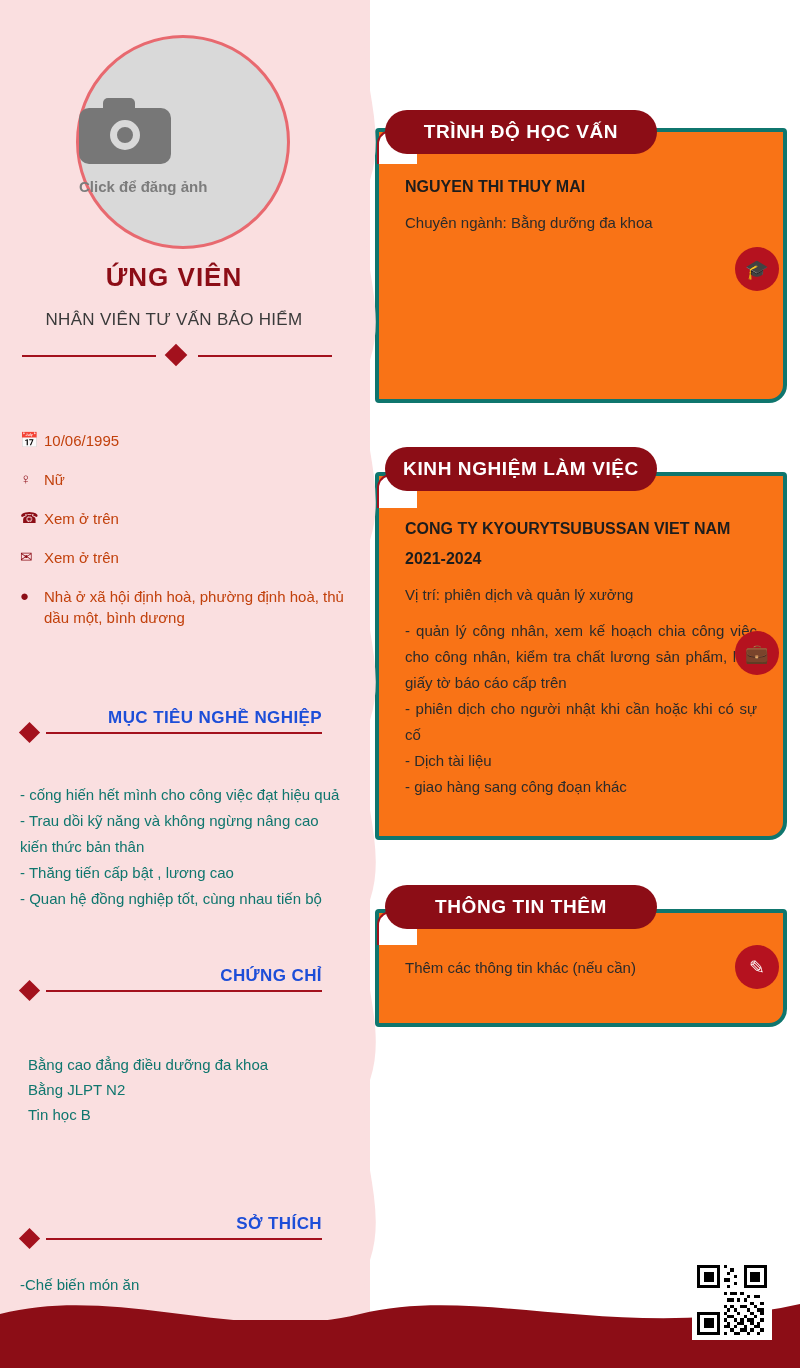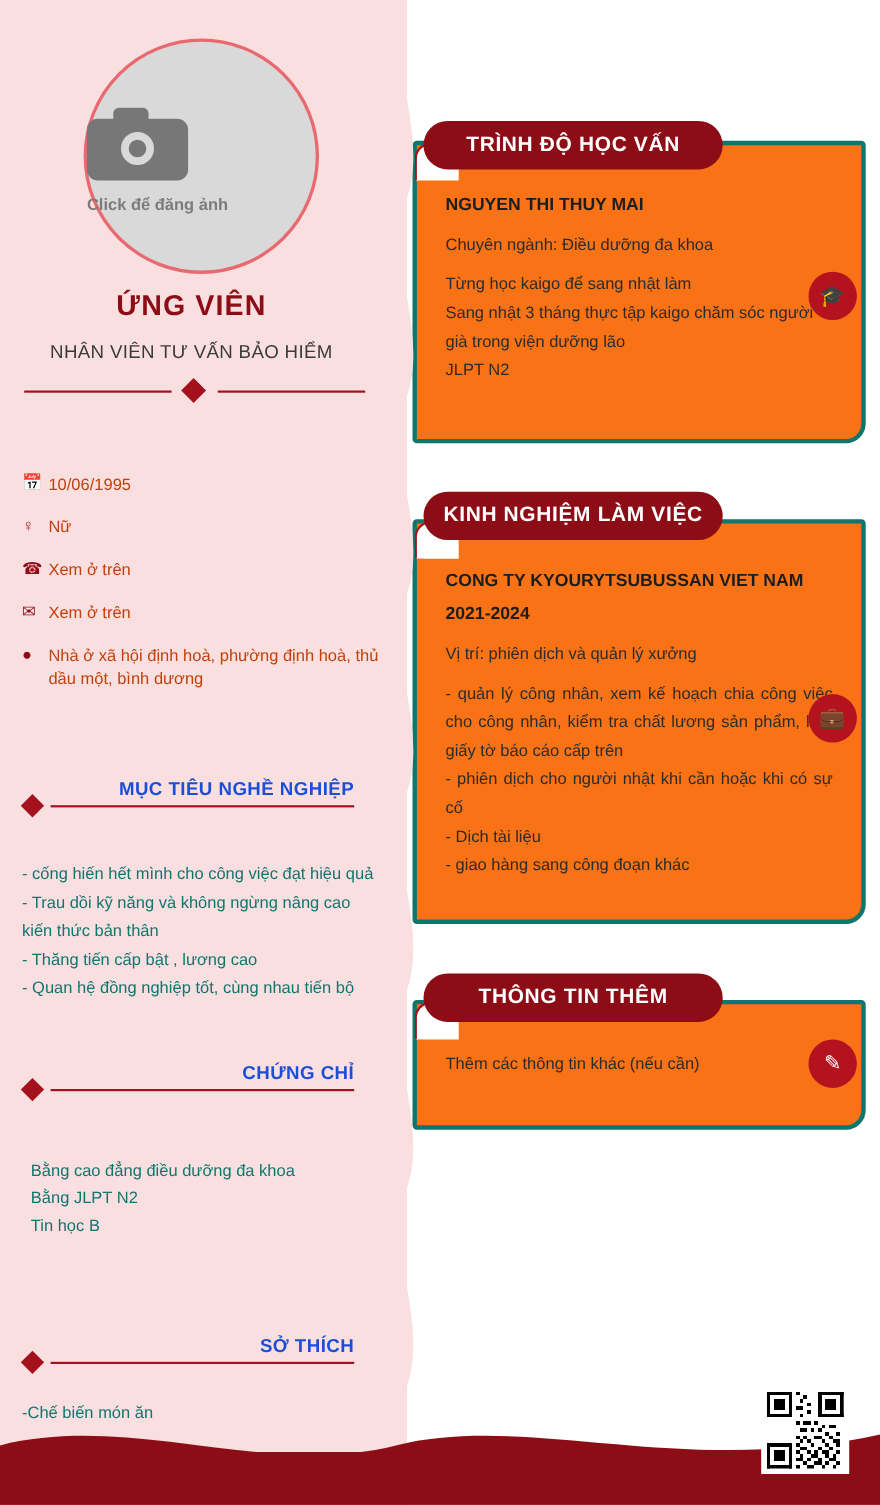--- a/index.html
+++ b/index.html
@@ -249,24 +249,21 @@
   <div class="label">SỞ THÍCH</div>
 </div>
 <div class="body-text" style="left:20px; top:1272px; width:325px; white-space:pre-line;">-Chế biến món ăn</div>
 
 <div class="right-col">
 
   <div class="card" style="left:5px; top:128px; width:412px; height:275px;">
     <div class="card-notch"></div>
     <div class="card-inner" style="padding-top:46px;">
       <div class="c-name">NGUYEN THI THUY MAI</div>
-      <div class="c-line">Chuyên ngành: Điều dưỡng đa khoa</div>
-      <div class="c-block" style="margin-top:10px; white-space:pre-line; text-align:left;">Từng học kaigo để sang nhật làm
-Sang nhật 3 tháng thực tập kaigo chăm sóc người già trong viện dưỡng lão
-JLPT N2</div>
+      <div class="c-line">Chuyên ngành: Bằng dưỡng đa khoa</div>
     </div>
   </div>
   <div class="pill" style="left:15px; top:110px; width:272px;">TRÌNH ĐỘ HỌC VẤN</div>
   <div class="badge" style="left:365px; top:247px;">🎓</div>
 
   <div class="card" style="left:5px; top:472px; width:412px; height:368px;">
     <div class="card-notch"></div>
     <div class="card-inner" style="padding-top:44px;">
       <div class="c-name">
         <span>CONG TY KYOURYTSUBUSSAN VIET NAM</span>

